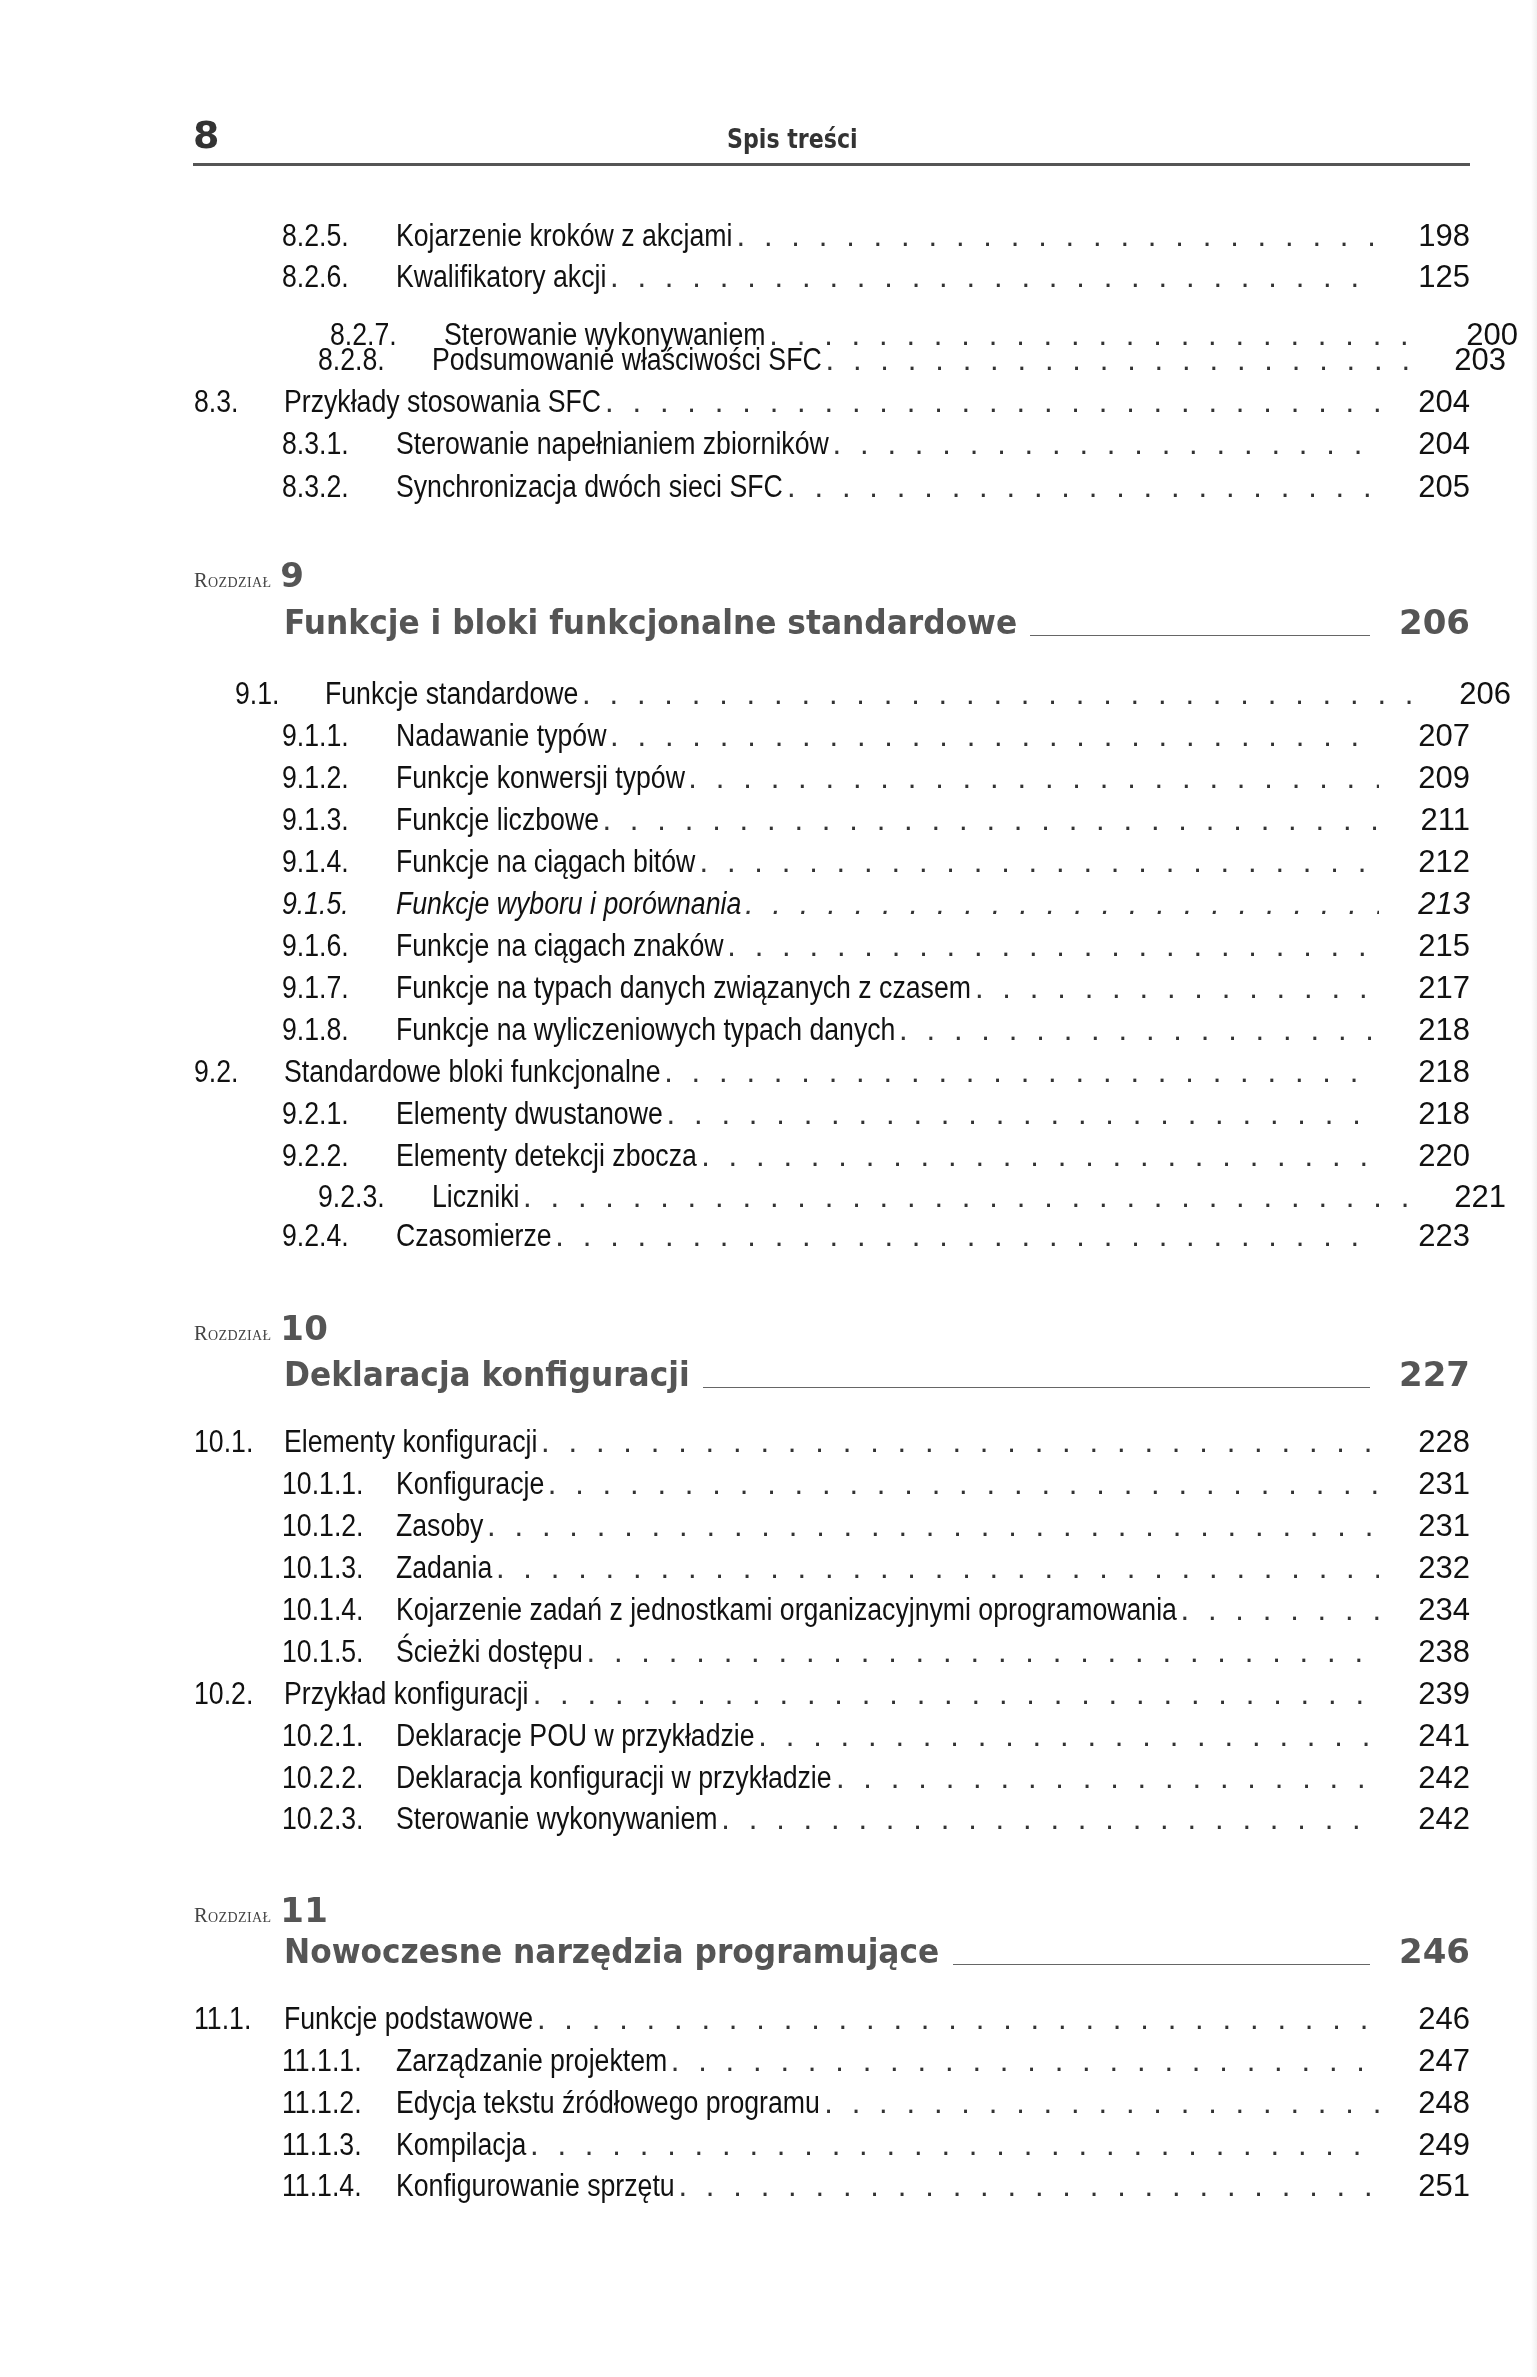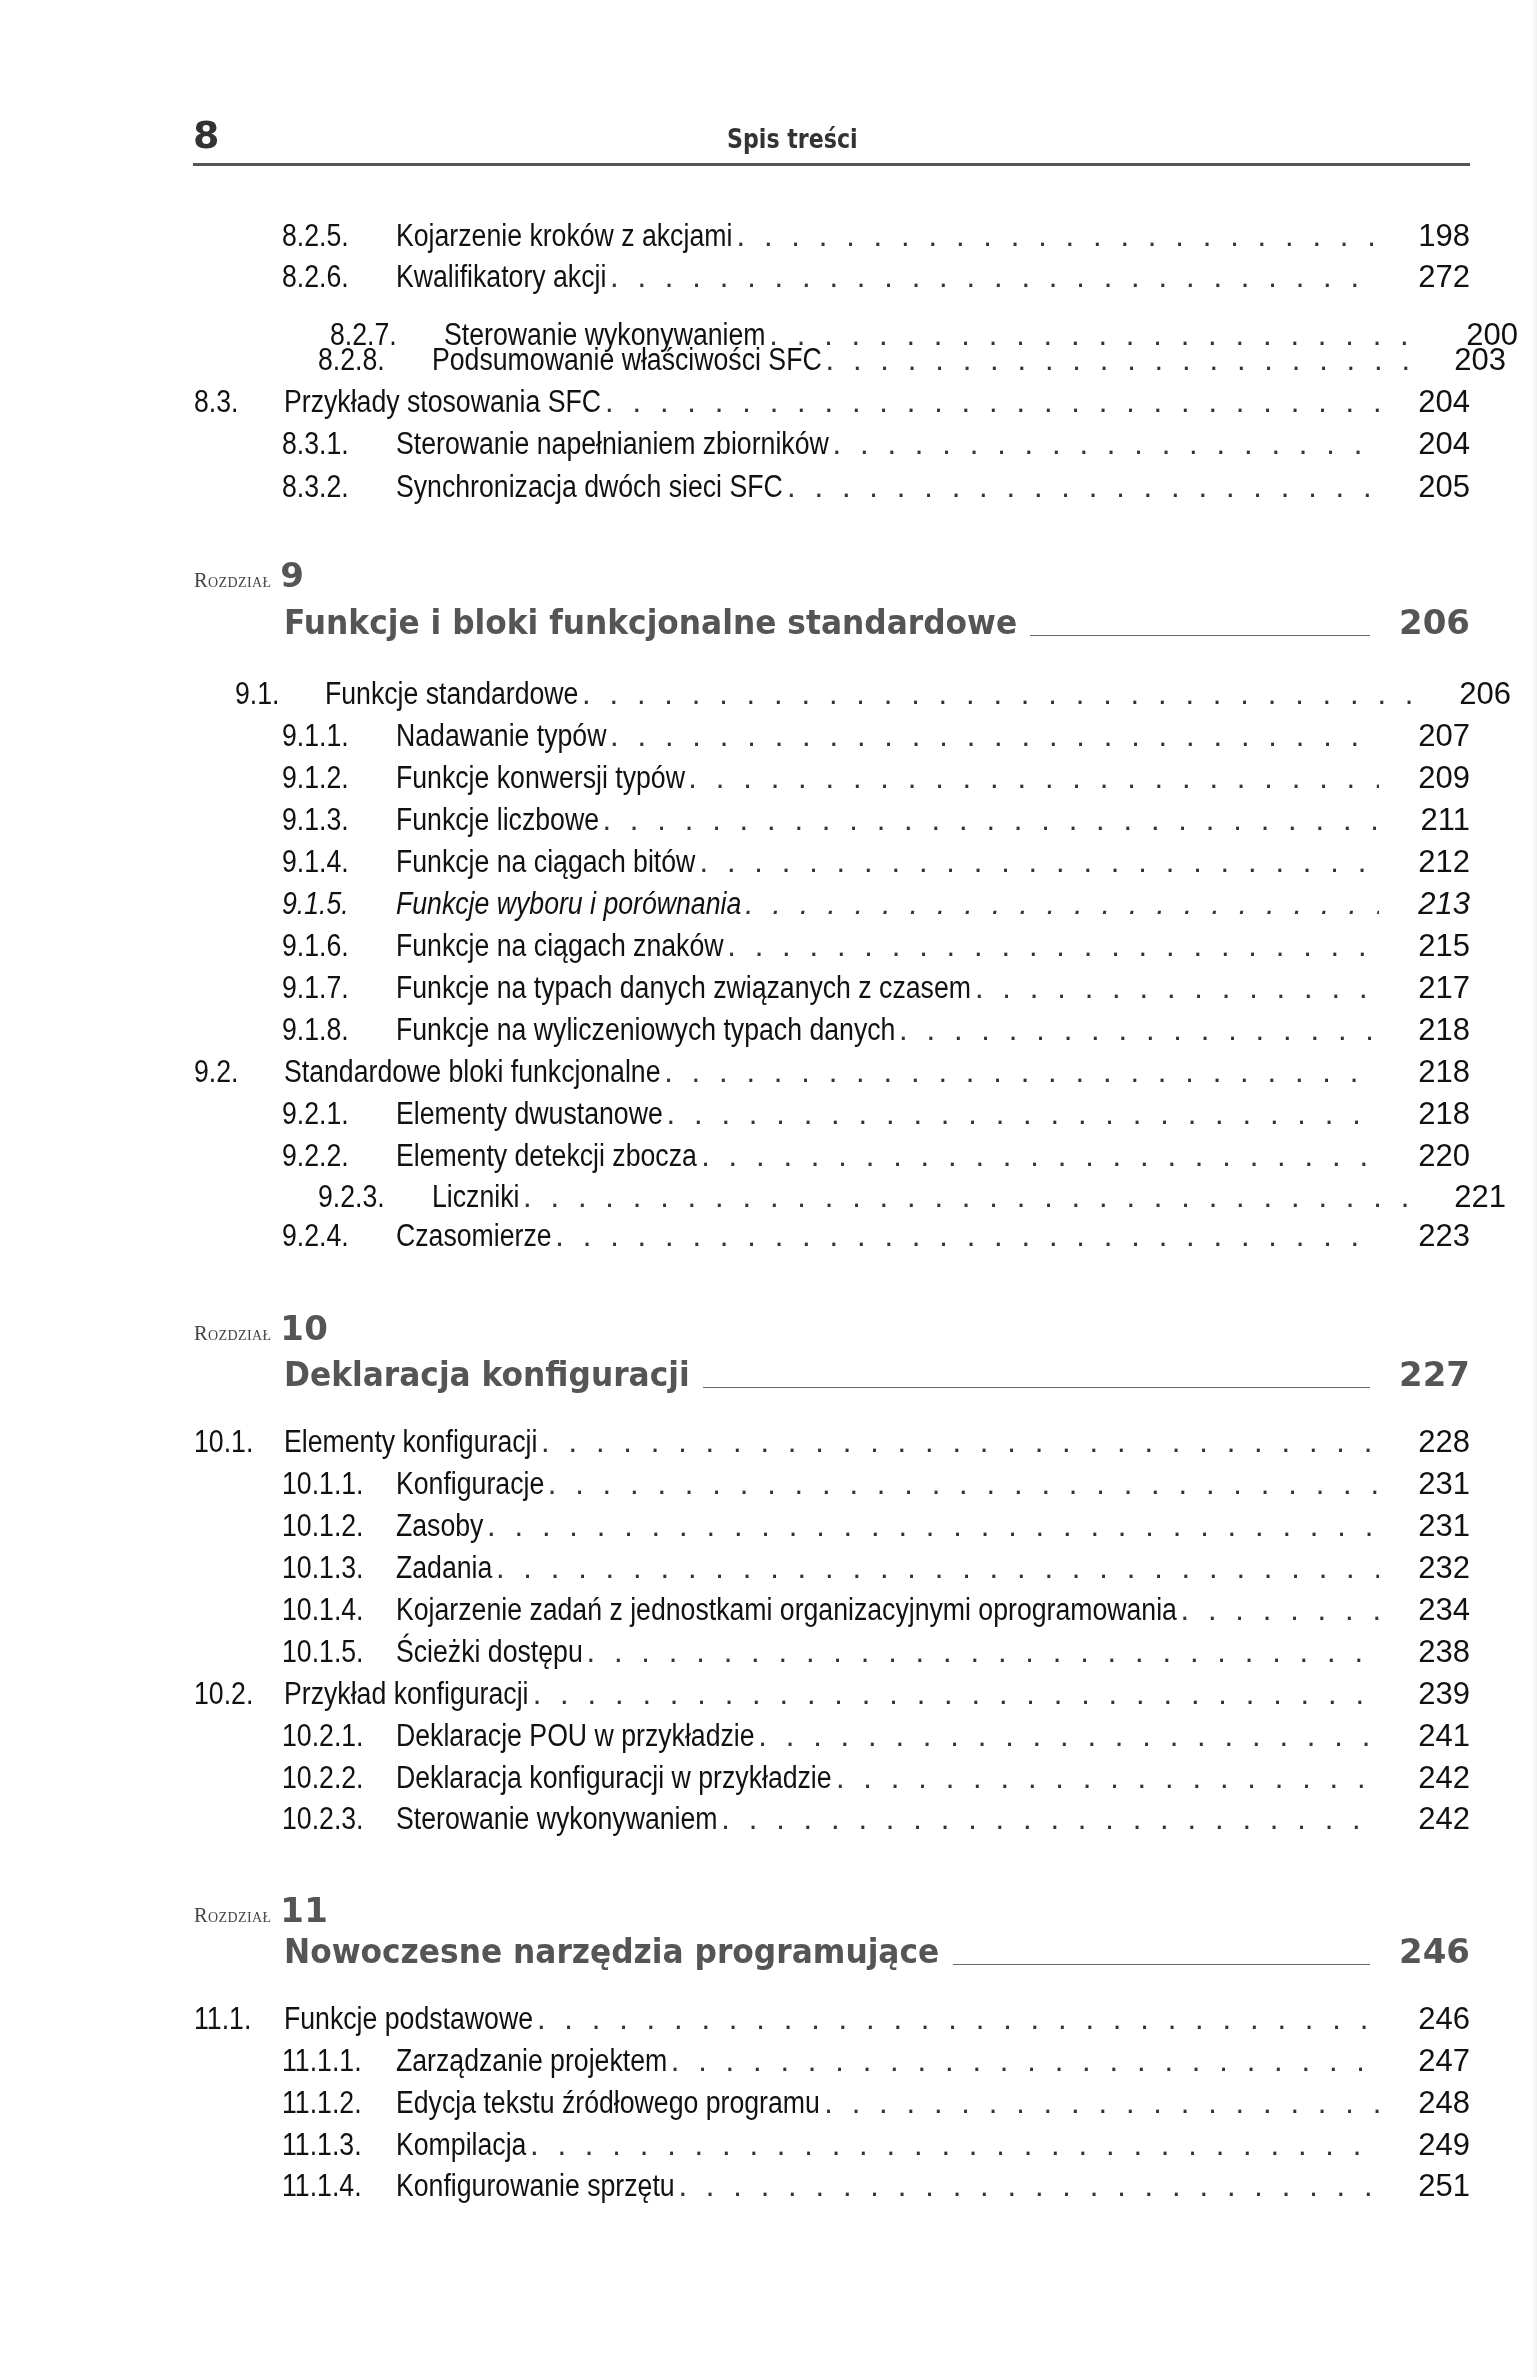--- a/index.html
+++ b/index.html
@@ -104,21 +104,21 @@
         <span class="dots"> . . . . . . . . . . . . . . . . . . . . . . . . . . . . . . . . . . . . . . . . . . . . . . . . . . . . . . . . . . . . . . . . . . . . .</span>
       </span>
       <span class="page">198</span>
     </div>
     <div class="row lvl2" style="top: 258px;">
       <span class="num">8.2.6.</span>
       <span class="title-wrap">
         <span class="title" style="margin-right: -34px;">Kwalifikatory akcji</span>
         <span class="dots"> . . . . . . . . . . . . . . . . . . . . . . . . . . . . . . . . . . . . . . . . . . . . . . . . . . . . . . . . . . . . . . . . . . . . .</span>
       </span>
-      <span class="page">272</span>
+      <span class="page">125</span>
     </div>
     <div class="row lvl2" style="top: 316px; margin-left: 48px;">
       <span class="num">8.2.7.</span>
       <span class="title-wrap">
         <span class="title" style="margin-right: -52px;">Sterowanie wykonywaniem</span>
         <span class="dots"> . . . . . . . . . . . . . . . . . . . . . . . . . . . . . . . . . . . . . . . . . . . . . . . . . . . . . . . . . . . . . . . . . . . . .</span>
       </span>
       <span class="page">200</span>
     </div>
     <div class="row lvl2" style="top: 341px; margin-left: 36px;">

